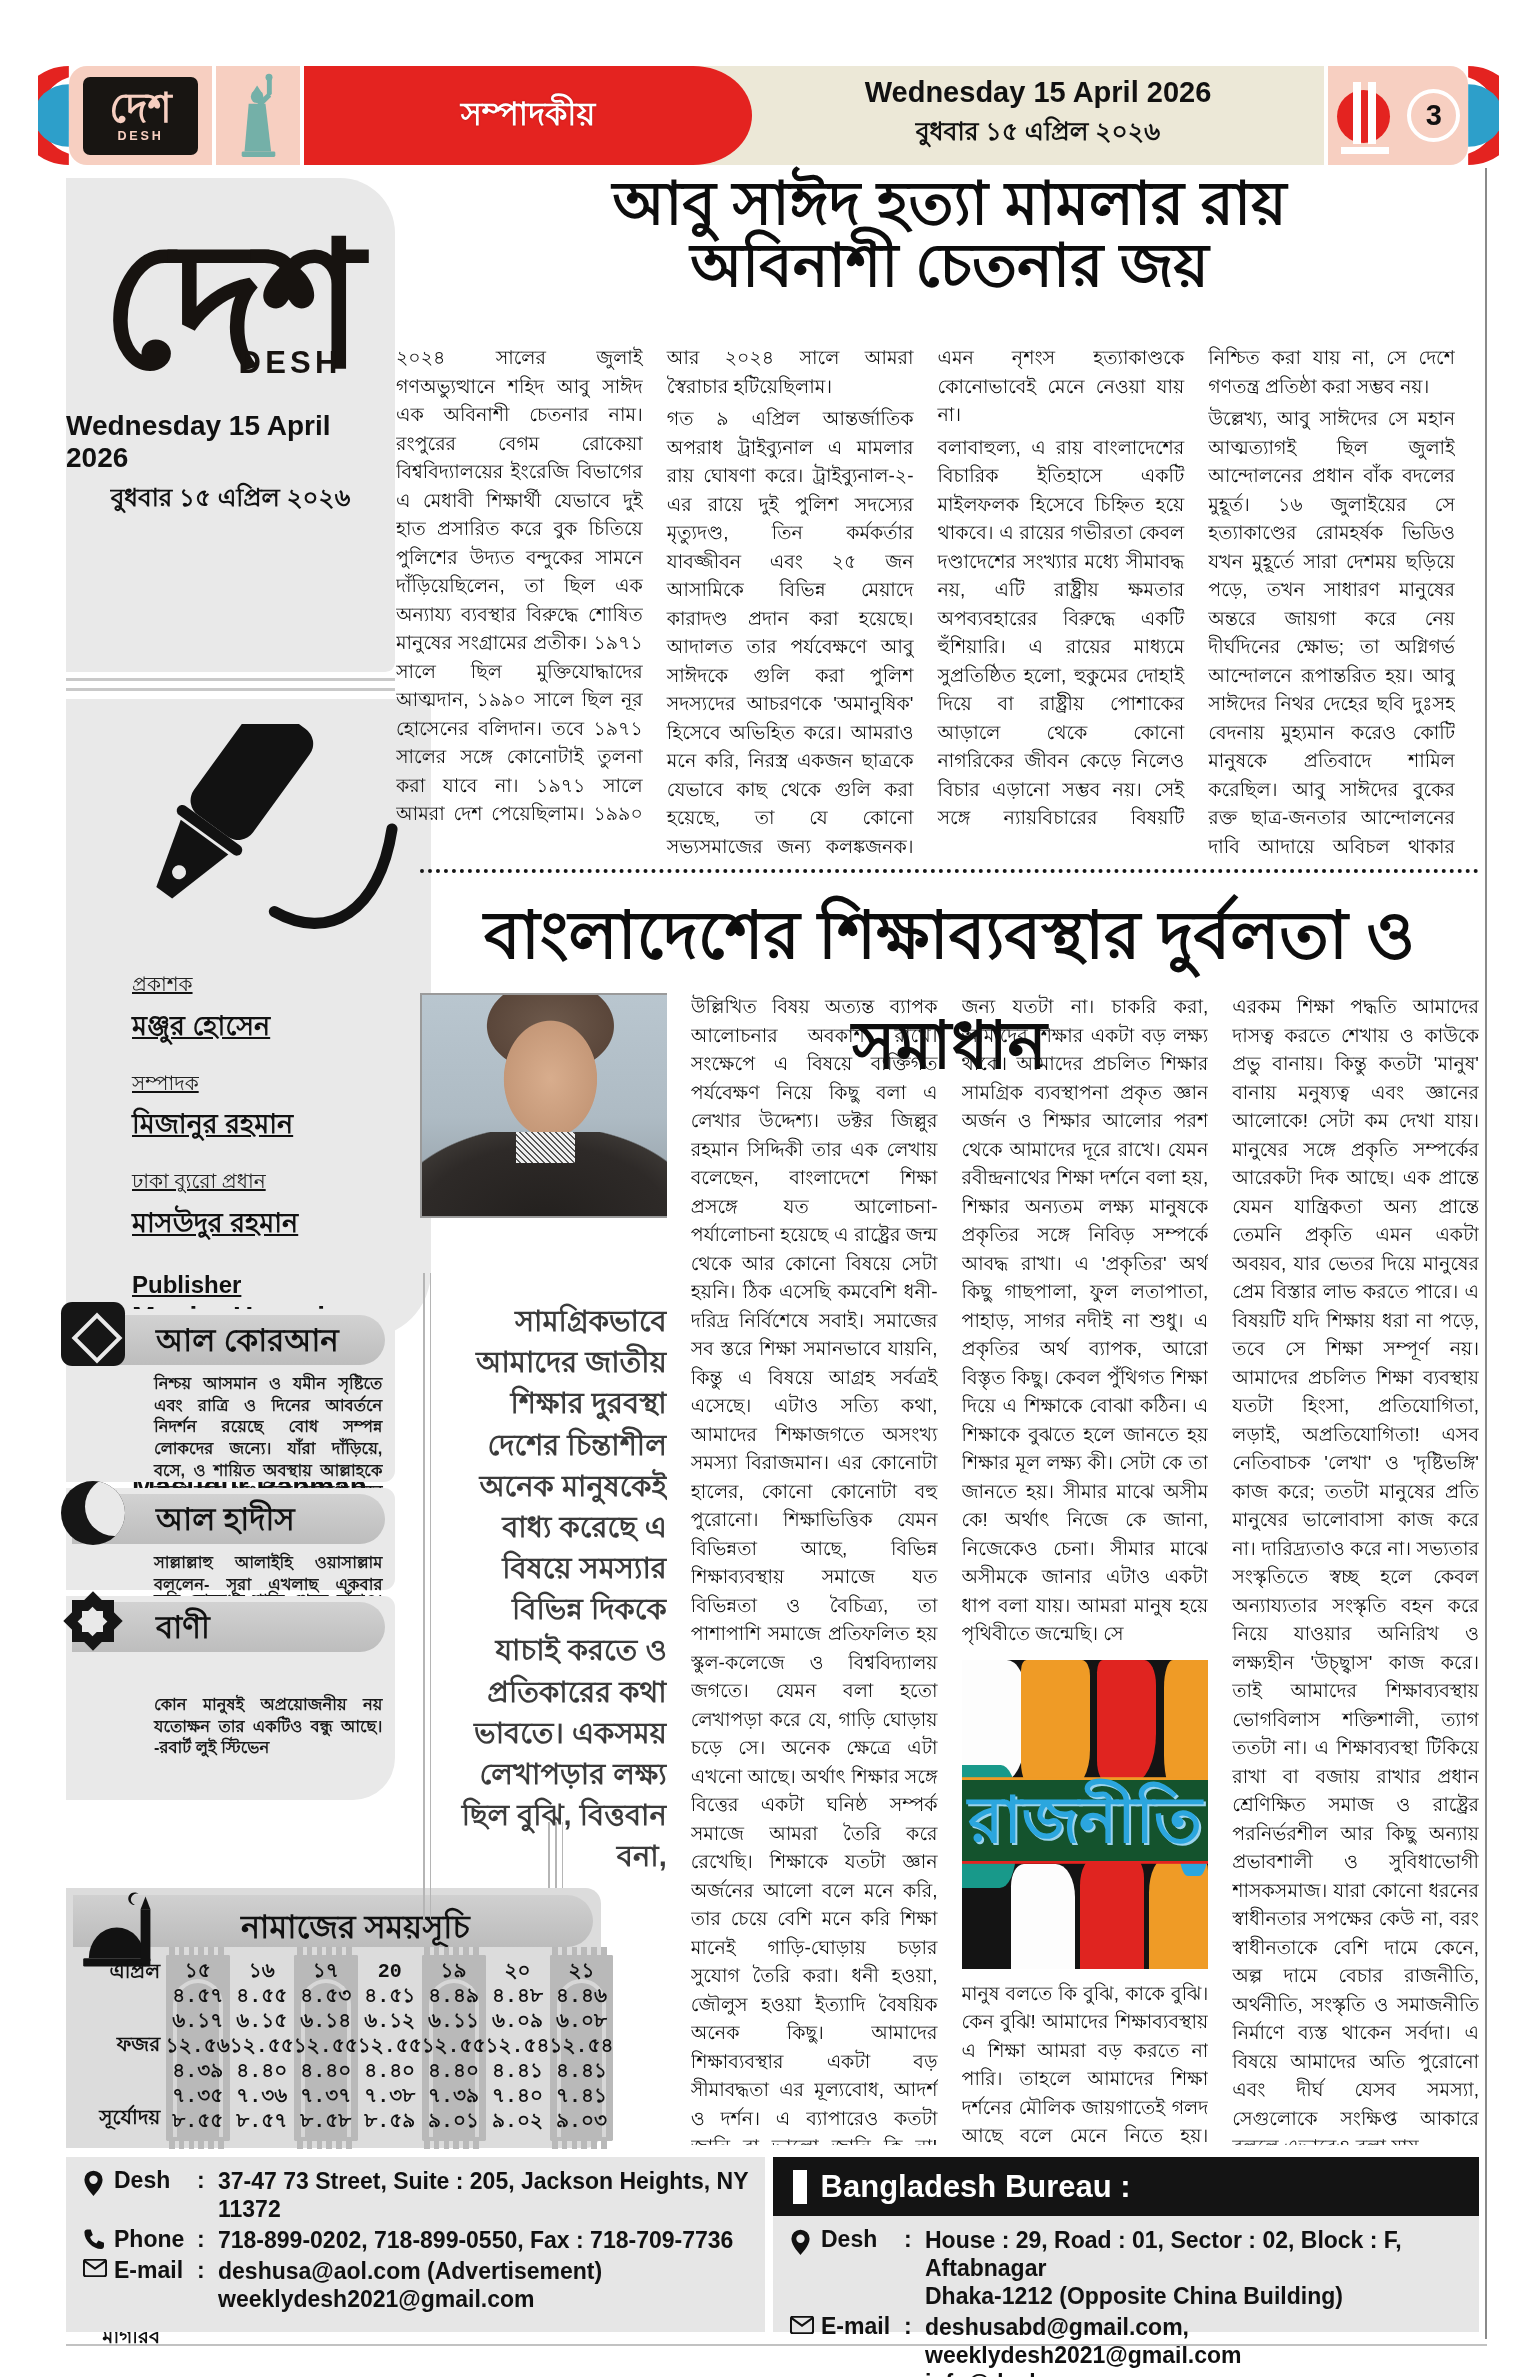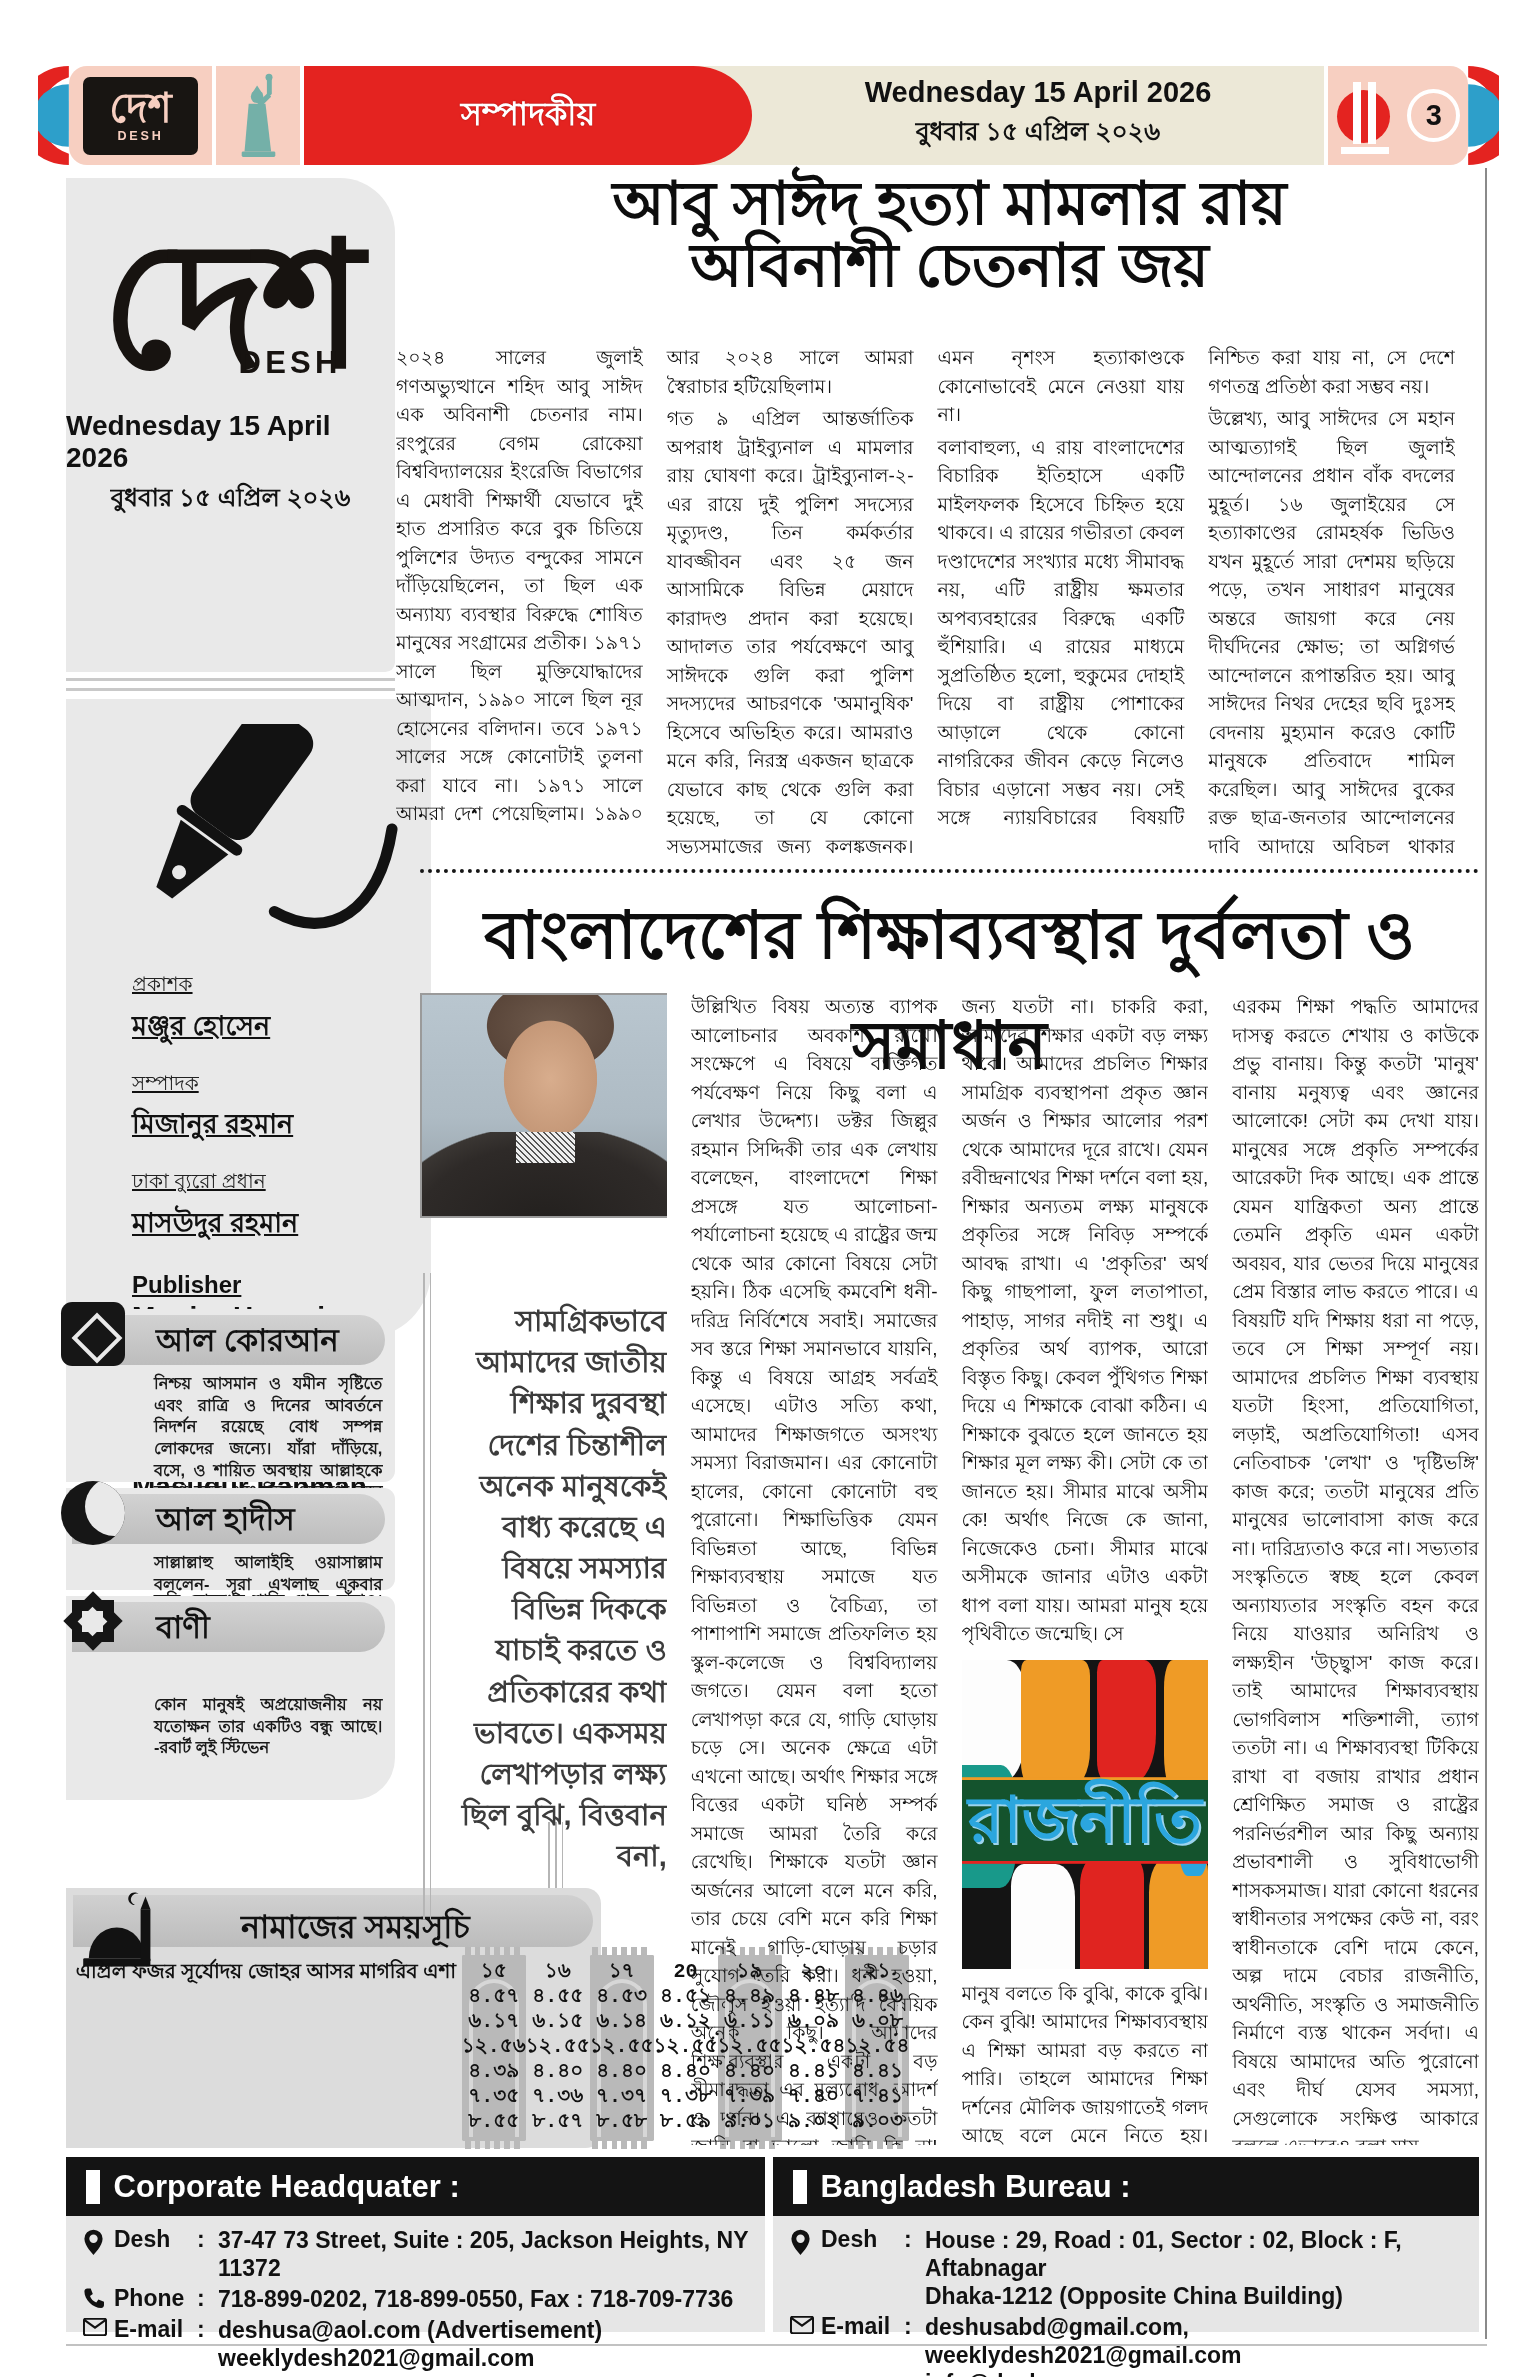--- a/index.html
+++ b/index.html
@@ -76,21 +76,21 @@
 
   
   .triple-v{width:15.4px;background:repeating-linear-gradient(90deg,#b5b5b5 0 2.1px,transparent 2.1px 7px);}
 
   
   .prayer{left:66px;top:1888px;width:535px;height:260px;background:#dcdcdc;border-radius:0 15.4px 15.4px 0;}
   .prayer .bar{position:absolute;left:7px;top:7px;right:8.4px;height:52px;background:linear-gradient(#d0d0d0,#bcbcbc);border-radius:0 28px 28px 0;}
   .prayer .ptitle{position:absolute;left:175px;top:14px;font-size:32px;font-weight:bold;}
   .mosque{position:absolute;left:12.6px;top:2.8px;}
   .ptable{position:absolute;left:9.8px;top:67px;right:7px;bottom:7px;display:flex;}
-  .plabels{flex:0 0 90px;display:flex;flex-direction:row;padding-top:4.2px;}
+  .plabels{flex:0 0 90px;display:flex;flex-direction:column;padding-top:4.2px;gap:48px;}
   .plabels span{font-size:20px;font-weight:bold;text-align:right;height:25px;line-height:25px;padding-right:5.6px;}
   .pcol{flex:1;display:flex;flex-direction:column;align-items:center;padding-top:4.2px;position:relative;font-family:Liberation Mono, monospace;}
   .pcol span{font-size:20px;font-weight:bold;height:25px;line-height:25px;position:relative;z-index:2;}
   .pcol.rug{background:#b9b9b9;border-radius:1.4px;}
   .pcol.rug::before,.pcol.rug::after{content:"";position:absolute;left:2.8px;right:2.8px;height:8.4px;
     background:repeating-linear-gradient(90deg,#b9b9b9 0 5.6px,transparent 5.6px 9.8px);}
   .pcol.rug::before{top:-8.4px;} .pcol.rug::after{bottom:-8.4px;}
   .pcol.rug .arch{position:absolute;left:7px;top:24px;bottom:4.2px;right:7px;border:4.9px solid #d7d7d7;
     border-bottom:none;border-radius:34px 34px 0 0;z-index:1;}
 
@@ -412,24 +412,20 @@
     <span>মানুষ বলতে কি বুঝি, কাকে বুঝি। কেন বুঝি! আমাদের শিক্ষাব্যবস্থায় এ শিক্ষা আমরা বড় করতে না পারি। তাহলে আমাদের শিক্ষা দর্শনের মৌলিক জায়গাতেই গলদ আছে বলে মেনে নিতে হয়। মানুষের সঙ্গে প্রকৃতির যে সম্পর্ক, তাকে যেমন বাদ দেওয়া যায় না, তেমনি মানুষের সঙ্গে মানুষের সম্পর্ককেও বাদ দেওয়া যায় না। এগুলো ভাবা যেতে পারে। সমাজ গতানুগতিক বিদ্যালয়ের অতি বোধহীন পদ্ধতিতে শিক্ষাদান করে থাকেন বেশি।</span>
   </div>
   <div class="a2-col">
     <span>এরকম শিক্ষা পদ্ধতি আমাদের দাসত্ব করতে শেখায় ও কাউকে প্রভু বানায়। কিন্তু কতটা 'মানুষ' বানায় মনুষ্যত্ব এবং জ্ঞানের আলোকে! সেটা কম দেখা যায়। মানুষের সঙ্গে প্রকৃতি সম্পর্কের আরেকটা দিক আছে। এক প্রান্তে যেমন যান্ত্রিকতা অন্য প্রান্তে তেমনি প্রকৃতি এমন একটা অবয়ব, যার ভেতর দিয়ে মানুষের প্রেম বিস্তার লাভ করতে পারে। এ বিষয়টি যদি শিক্ষায় ধরা না পড়ে, তবে সে শিক্ষা সম্পূর্ণ নয়। আমাদের প্রচলিত শিক্ষা ব্যবস্থায় যতটা হিংসা, প্রতিযোগিতা, লড়াই, অপ্রতিযোগিতা! এসব নেতিবাচক 'লেখা' ও 'দৃষ্টিভঙ্গি' কাজ করে; ততটা মানুষের প্রতি মানুষের ভালোবাসা কাজ করে না। দারিদ্র্যতাও করে না। সভ্যতার সংস্কৃতিতে স্বচ্ছ হলে কেবল অন্যায্যতার সংস্কৃতি বহন করে নিয়ে যাওয়ার অনিরিখ ও লক্ষ্যহীন 'উচ্ছ্বাস' কাজ করে। তাই আমাদের শিক্ষাব্যবস্থায় ভোগবিলাস শক্তিশালী, ত্যাগ ততটা না। এ শিক্ষাব্যবস্থা টিকিয়ে রাখা বা বজায় রাখার প্রধান শ্রেণিক্ষিত সমাজ ও রাষ্ট্রের পরনির্ভরশীল আর কিছু অন্যায় প্রভাবশালী ও সুবিধাভোগী শাসকসমাজ। যারা কোনো ধরনের স্বাধীনতার সপক্ষের কেউ না, বরং স্বাধীনতাকে বেশি দামে কেনে, অল্প দামে বেচার রাজনীতি, অর্থনীতি, সংস্কৃতি ও সমাজনীতি নির্মাণে ব্যস্ত থাকেন সর্বদা। এ বিষয়ে আমাদের অতি পুরোনো এবং দীর্ঘ যেসব সমস্যা, সেগুলোকে সংক্ষিপ্ত আকারে বললে এভাবেও বলা যায়–</span>
     
     
   </div>
 </div>
 
 <div class="abs fbox fleft">
-  <div class="ftitle">
-    <span class="tab"></span>
-    <span class="txt">Corporate Headquater :</span>
-  </div>
   <div class="fbody">
     <div class="frow">
       <span class="fic"><svg width="21" height="26.6" viewBox="0 0 30 38">
             <path d="M15,1 A13,13 0 0 1 28,14 C28,24 15,37 15,37 C15,37 2,24 2,14 A13,13 0 0 1 15,1 Z M15,8 a6,6 0 1 0 0,12 a6,6 0 1 0 0,-12" fill="#111" fill-rule="evenodd"></path>
           </svg></span>
       <span class="flab">Desh</span>
       <span class="fcol">:</span>
       <span class="ftxt">37-47 73 Street, Suite : 205, Jackson Heights, NY 11372</span>
     </div>
     <div class="frow">

